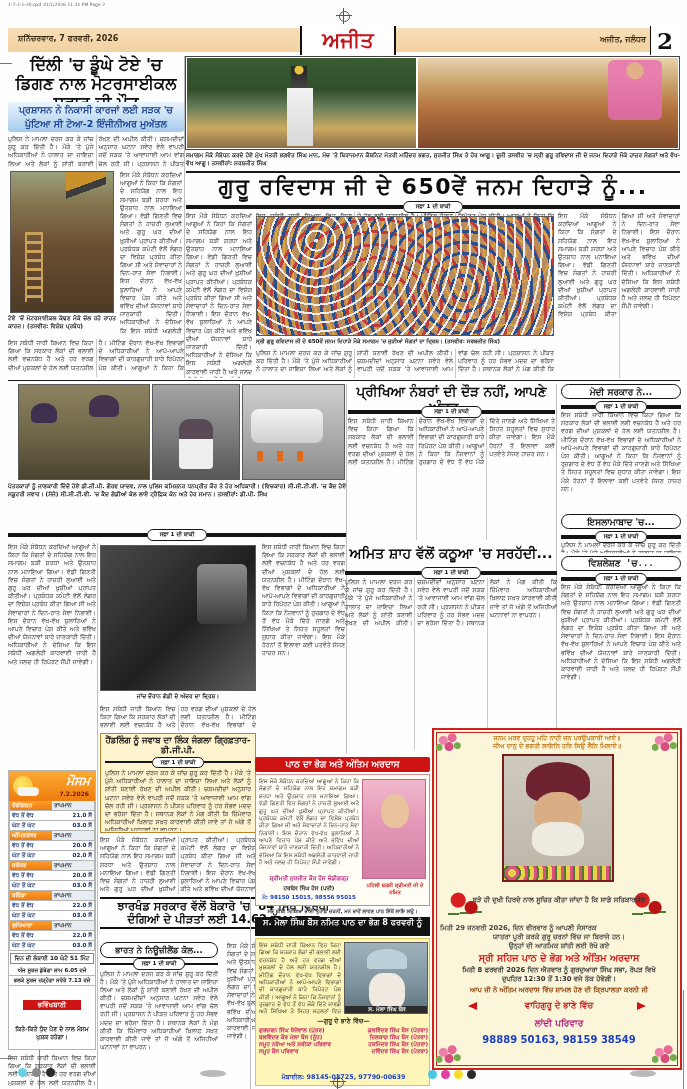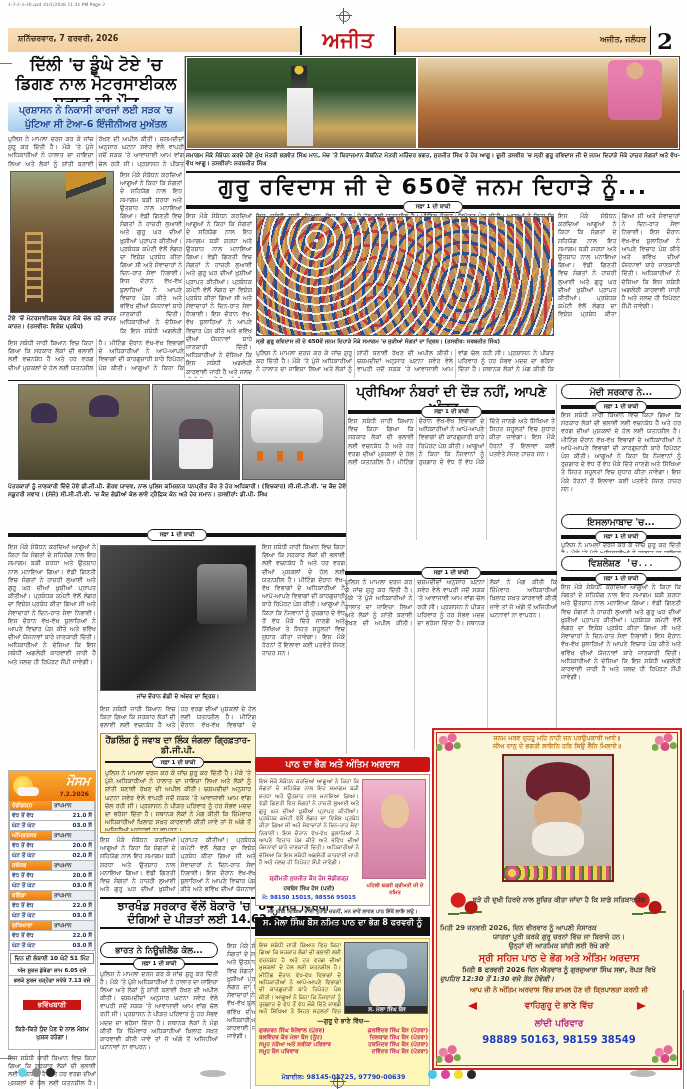--- a/index.html
+++ b/index.html
@@ -68,21 +68,21 @@
   <div class="abs" style="left:18px;top:34px;font-size:8px;font-weight:bold;color:#3a2a14;">ਸ਼ਨਿੱਚਰਵਾਰ, 7 ਫਰਵਰੀ, 2026</div>
   <div class="abs" style="left:300px;top:26px;width:96px;height:29px;background:#fff;border-left:2px solid #111;border-right:2px solid #111;text-align:center;">
     <span style="font-size:21px;font-weight:bold;color:#c3161c;line-height:29px;">ਅਜੀਤ</span>
   </div>
   <div class="abs" style="left:580px;top:35px;width:66px;font-size:8px;font-weight:bold;color:#3a2a14;text-align:right;">ਅਜੀਤ, ਜਲੰਧਰ</div>
   <div class="abs" style="left:650px;top:26px;width:29px;height:29px;background:#fff;border-left:1.5px solid #111;text-align:center;">
     <span style="font-family:'DejaVu Serif',serif;font-size:23px;font-weight:bold;color:#111;line-height:29px;">2</span>
   </div>
 
   <div class="abs hl" style="left:8px;top:56px;width:176px;height:44px;font-size:16.5px;">ਦਿੱਲੀ 'ਚ ਡੂੰਘੇ ਟੋਏ 'ਚ ਡਿਗਣ ਨਾਲ ਮੋਟਰਸਾਈਕਲ ਸਵਾਰ ਦੀ ਮੌਤ</div>
-  <div class="abs subhead" style="left:8px;top:102px;width:176px;height:30px;font-size:9.5px;line-height:1.45;padding-top:1px;">ਪ੍ਰਸ਼ਾਸਨ ਨੇ ਨਿਕਾਸੀ ਕਾਰਜਾਂ ਲਈ ਸੜਕ 'ਚ ਪੁੱਟਿਆ ਸੀ ਟੋਆ-6 ਇੰਜੀਨੀਅਰ ਮੁਅੱਤਲ</div>
+  <div class="abs subhead" style="left:8px;top:102px;width:176px;height:30px;font-size:9.5px;line-height:1.45;padding-top:1px;">ਪ੍ਰਸ਼ਾਸਨ ਨੇ ਨਿਕਾਸੀ ਕਾਰਜਾਂ ਲਈ ਸੜਕ 'ਚ ਪੁੱਟਿਆ ਸੀ ਟੋਆ-2 ਇੰਜੀਨੀਅਰ ਮੁਅੱਤਲ</div>
   <div class="abs t cols2" style="left:8px;top:135px;width:176px;height:34px;">ਪੁਲਿਸ ਨੇ ਮਾਮਲਾ ਦਰਜ ਕਰ ਕੇ ਜਾਂਚ ਸ਼ੁਰੂ ਕਰ ਦਿੱਤੀ ਹੈ। ਮੌਕੇ 'ਤੇ ਪੁੱਜੇ ਅਧਿਕਾਰੀਆਂ ਨੇ ਹਾਲਾਤ ਦਾ ਜਾਇਜ਼ਾ ਲਿਆ ਅਤੇ ਲੋਕਾਂ ਨੂੰ ਸ਼ਾਂਤੀ ਬਣਾਈ ਰੱਖਣ ਦੀ ਅਪੀਲ ਕੀਤੀ। ਚਸ਼ਮਦੀਦਾਂ ਅਨੁਸਾਰ ਘਟਨਾ ਸਵੇਰ ਵੇਲੇ ਵਾਪਰੀ ਜਦੋਂ ਸੜਕ 'ਤੇ ਆਵਾਜਾਈ ਆਮ ਵਾਂਗ ਚੱਲ ਰਹੀ ਸੀ। ਪ੍ਰਸ਼ਾਸਨ ਨੇ ਪੀੜਤ ਪਰਿਵਾਰ ਨੂੰ ਹਰ ਸੰਭਵ ਮਦਦ ਦਾ ਭਰੋਸਾ ਦਿੱਤਾ ਹੈ। ਸਥਾਨਕ ਲੋਕਾਂ ਨੇ ਮੰਗ ਕੀਤੀ ਕਿ ਜ਼ਿੰਮੇਵਾਰ ਅਧਿਕਾਰੀਆਂ ਖ਼ਿਲਾਫ਼ ਸਖ਼ਤ ਕਾਰਵਾਈ ਕੀਤੀ ਜਾਵੇ ਤਾਂ ਜੋ ਅੱਗੇ ਤੋਂ ਅਜਿਹੀਆਂ ਘਟਨਾਵਾਂ ਨਾ ਵਾਪਰਨ।</div>
   <div class="ph" style="left:10px;top:171px;width:104px;height:142px;background:linear-gradient(180deg,#9aa07a 0%,#85764f 22%,#6b4f33 52%,#4e3a26 100%);">
     <div class="abs" style="left:14px;top:60px;width:18px;height:70px;background:repeating-linear-gradient(180deg,#caa05a 0 3px,transparent 3px 9px),linear-gradient(90deg,#caa05a 0 2px,transparent 2px 16px,#caa05a 16px 18px);"></div>
     <div class="abs" style="left:55px;top:0;width:40px;height:34px;background:linear-gradient(160deg,#c9902c 0 40%,#3c3c3c 40% 55%,transparent 55%);"></div>
   </div>
   <div class="abs cap" style="left:8px;top:315px;width:108px;height:22px;">ਟੋਏ 'ਚੋਂ ਮੋਟਰਸਾਈਕਲ ਕੱਢਣ ਮੌਕੇ ਚੱਲ ਰਹੇ ਰਾਹਤ ਕਾਰਜ। (ਤਸਵੀਰ: ਵਿਸ਼ੇਸ਼ ਪ੍ਰਬੰਧ)</div>
   <div class="abs t" style="left:120px;top:171px;width:62px;height:164px;">ਇਸ ਮੌਕੇ ਸੰਬੋਧਨ ਕਰਦਿਆਂ ਆਗੂਆਂ ਨੇ ਕਿਹਾ ਕਿ ਸੰਗਤਾਂ ਦੇ ਸਹਿਯੋਗ ਨਾਲ ਇਹ ਸਮਾਗਮ ਬੜੀ ਸ਼ਰਧਾ ਅਤੇ ਉਤਸ਼ਾਹ ਨਾਲ ਮਨਾਇਆ ਗਿਆ। ਵੱਡੀ ਗਿਣਤੀ ਵਿਚ ਸੰਗਤਾਂ ਨੇ ਹਾਜ਼ਰੀ ਲੁਆਈ ਅਤੇ ਗੁਰੂ ਘਰ ਦੀਆਂ ਖ਼ੁਸ਼ੀਆਂ ਪ੍ਰਾਪਤ ਕੀਤੀਆਂ। ਪ੍ਰਬੰਧਕ ਕਮੇਟੀ ਵੱਲੋਂ ਲੰਗਰ ਦਾ ਵਿਸ਼ੇਸ਼ ਪ੍ਰਬੰਧ ਕੀਤਾ ਗਿਆ ਸੀ ਅਤੇ ਸੇਵਾਦਾਰਾਂ ਨੇ ਦਿਨ-ਰਾਤ ਸੇਵਾ ਨਿਭਾਈ। ਇਸ ਦੌਰਾਨ ਵੱਖ-ਵੱਖ ਬੁਲਾਰਿਆਂ ਨੇ ਆਪਣੇ ਵਿਚਾਰ ਪੇਸ਼ ਕੀਤੇ ਅਤੇ ਭਵਿੱਖ ਦੀਆਂ ਯੋਜਨਾਵਾਂ ਬਾਰੇ ਜਾਣਕਾਰੀ ਦਿੱਤੀ। ਅਧਿਕਾਰੀਆਂ ਨੇ ਦੱਸਿਆ ਕਿ ਇਸ ਸਬੰਧੀ ਅਗਲੇਰੀ ਕਾਰਵਾਈ ਜਾਰੀ ਹੈ ਅਤੇ ਜਲਦ ਹੀ ਰਿਪੋਰਟ ਸੌਂਪੀ ਜਾਵੇਗੀ।</div>
   <div class="abs t cols2" style="left:8px;top:339px;width:176px;height:38px;">ਇਸ ਸਬੰਧੀ ਜਾਰੀ ਬਿਆਨ ਵਿਚ ਕਿਹਾ ਗਿਆ ਕਿ ਸਰਕਾਰ ਲੋਕਾਂ ਦੀ ਭਲਾਈ ਲਈ ਵਚਨਬੱਧ ਹੈ ਅਤੇ ਹਰ ਵਰਗ ਦੀਆਂ ਮੁਸ਼ਕਲਾਂ ਦੇ ਹੱਲ ਲਈ ਯਤਨਸ਼ੀਲ ਹੈ। ਮੀਟਿੰਗ ਦੌਰਾਨ ਵੱਖ-ਵੱਖ ਵਿਭਾਗਾਂ ਦੇ ਅਧਿਕਾਰੀਆਂ ਨੇ ਆਪੋ-ਆਪਣੇ ਵਿਭਾਗਾਂ ਦੀ ਕਾਰਗੁਜ਼ਾਰੀ ਬਾਰੇ ਰਿਪੋਰਟ ਪੇਸ਼ ਕੀਤੀ। ਆਗੂਆਂ ਨੇ ਕਿਹਾ ਕਿ ਨੌਜਵਾਨਾਂ ਨੂੰ ਰੁਜ਼ਗਾਰ ਦੇ ਵੱਧ ਤੋਂ ਵੱਧ ਮੌਕੇ ਦਿੱਤੇ ਜਾਣਗੇ ਅਤੇ ਸਿੱਖਿਆ ਤੇ ਸਿਹਤ ਸਹੂਲਤਾਂ ਵਿਚ ਸੁਧਾਰ ਕੀਤਾ ਜਾਵੇਗਾ। ਇਸ ਮੌਕੇ ਹੋਰਨਾਂ ਤੋਂ ਇਲਾਵਾ ਕਈ ਪਤਵੰਤੇ ਸੱਜਣ ਹਾਜ਼ਰ ਸਨ।</div>
 
   <div class="abs" style="left:185px;top:56px;width:495px;height:94px;border:1px solid #444;background:#fff;"></div>
@@ -157,20 +157,21 @@
   </div>
   <div class="abs t" style="left:561px;top:541px;width:120px;height:12px;">ਪੁਲਿਸ ਨੇ ਮਾਮਲਾ ਦਰਜ ਕਰ ਕੇ ਜਾਂਚ ਸ਼ੁਰੂ ਕਰ ਦਿੱਤੀ ਹੈ। ਮੌਕੇ 'ਤੇ ਪੁੱਜੇ ਅਧਿਕਾਰੀਆਂ ਨੇ ਹਾਲਾਤ ਦਾ ਜਾਇਜ਼ਾ ਲਿਆ ਅਤੇ ਲੋਕਾਂ ਨੂੰ ਸ਼ਾਂਤੀ ਬਣਾਈ ਰੱਖਣ ਦੀ ਅਪੀਲ ਕੀਤੀ। ਚਸ਼ਮਦੀਦਾਂ ਅਨੁਸਾਰ ਘਟਨਾ ਸਵੇਰ ਵੇਲੇ ਵਾਪਰੀ ਜਦੋਂ ਸੜਕ 'ਤੇ ਆਵਾਜਾਈ ਆਮ ਵਾਂਗ ਚੱਲ ਰਹੀ ਸੀ। ਪ੍ਰਸ਼ਾਸਨ ਨੇ ਪੀੜਤ ਪਰਿਵਾਰ ਨੂੰ ਹਰ ਸੰਭਵ ਮਦਦ ਦਾ ਭਰੋਸਾ ਦਿੱਤਾ ਹੈ। ਸਥਾਨਕ ਲੋਕਾਂ ਨੇ ਮੰਗ ਕੀਤੀ ਕਿ ਜ਼ਿੰਮੇਵਾਰ ਅਧਿਕਾਰੀਆਂ ਖ਼ਿਲਾਫ਼ ਸਖ਼ਤ ਕਾਰਵਾਈ ਕੀਤੀ ਜਾਵੇ ਤਾਂ ਜੋ ਅੱਗੇ ਤੋਂ ਅਜਿਹੀਆਂ ਘਟਨਾਵਾਂ ਨਾ ਵਾਪਰਨ।</div>
   <div class="abs roundhl" style="left:561px;top:556px;width:120px;height:15px;font-size:9px;line-height:15px;font-family:Liberation Mono, monospace;">ਵਿਸ਼ਲੇਸ਼ਣ 'ਚ...</div>
   <div class="abs pillrow" style="left:561px;top:573px;width:120px;">
     <div class="bar"></div>
     <div class="pill" style="padding:0 8px;">ਸਫ਼ਾ 1 ਦੀ ਬਾਕੀ</div>
     <div class="bar"></div>
   </div>
   <div class="abs t" style="left:561px;top:583px;width:120px;height:142px;">ਇਸ ਮੌਕੇ ਸੰਬੋਧਨ ਕਰਦਿਆਂ ਆਗੂਆਂ ਨੇ ਕਿਹਾ ਕਿ ਸੰਗਤਾਂ ਦੇ ਸਹਿਯੋਗ ਨਾਲ ਇਹ ਸਮਾਗਮ ਬੜੀ ਸ਼ਰਧਾ ਅਤੇ ਉਤਸ਼ਾਹ ਨਾਲ ਮਨਾਇਆ ਗਿਆ। ਵੱਡੀ ਗਿਣਤੀ ਵਿਚ ਸੰਗਤਾਂ ਨੇ ਹਾਜ਼ਰੀ ਲੁਆਈ ਅਤੇ ਗੁਰੂ ਘਰ ਦੀਆਂ ਖ਼ੁਸ਼ੀਆਂ ਪ੍ਰਾਪਤ ਕੀਤੀਆਂ। ਪ੍ਰਬੰਧਕ ਕਮੇਟੀ ਵੱਲੋਂ ਲੰਗਰ ਦਾ ਵਿਸ਼ੇਸ਼ ਪ੍ਰਬੰਧ ਕੀਤਾ ਗਿਆ ਸੀ ਅਤੇ ਸੇਵਾਦਾਰਾਂ ਨੇ ਦਿਨ-ਰਾਤ ਸੇਵਾ ਨਿਭਾਈ। ਇਸ ਦੌਰਾਨ ਵੱਖ-ਵੱਖ ਬੁਲਾਰਿਆਂ ਨੇ ਆਪਣੇ ਵਿਚਾਰ ਪੇਸ਼ ਕੀਤੇ ਅਤੇ ਭਵਿੱਖ ਦੀਆਂ ਯੋਜਨਾਵਾਂ ਬਾਰੇ ਜਾਣਕਾਰੀ ਦਿੱਤੀ। ਅਧਿਕਾਰੀਆਂ ਨੇ ਦੱਸਿਆ ਕਿ ਇਸ ਸਬੰਧੀ ਅਗਲੇਰੀ ਕਾਰਵਾਈ ਜਾਰੀ ਹੈ ਅਤੇ ਜਲਦ ਹੀ ਰਿਪੋਰਟ ਸੌਂਪੀ ਜਾਵੇਗੀ।</div>
 
+  <div class="abs hl" style="left:345px;top:545px;width:212px;height:20px;font-size:14px;">ਅਮਿਤ ਸ਼ਾਹ ਵੱਲੋਂ ਕਠੂਆ 'ਚ ਸਰਹੱਦੀ...</div>
   <div class="abs pillrow" style="left:345px;top:567px;width:212px;">
     <div class="bar"></div>
     <div class="pill">ਸਫ਼ਾ 1 ਦੀ ਬਾਕੀ</div>
     <div class="bar"></div>
   </div>
   <div class="abs t cols3" style="left:345px;top:578px;width:212px;height:172px;">ਪੁਲਿਸ ਨੇ ਮਾਮਲਾ ਦਰਜ ਕਰ ਕੇ ਜਾਂਚ ਸ਼ੁਰੂ ਕਰ ਦਿੱਤੀ ਹੈ। ਮੌਕੇ 'ਤੇ ਪੁੱਜੇ ਅਧਿਕਾਰੀਆਂ ਨੇ ਹਾਲਾਤ ਦਾ ਜਾਇਜ਼ਾ ਲਿਆ ਅਤੇ ਲੋਕਾਂ ਨੂੰ ਸ਼ਾਂਤੀ ਬਣਾਈ ਰੱਖਣ ਦੀ ਅਪੀਲ ਕੀਤੀ। ਚਸ਼ਮਦੀਦਾਂ ਅਨੁਸਾਰ ਘਟਨਾ ਸਵੇਰ ਵੇਲੇ ਵਾਪਰੀ ਜਦੋਂ ਸੜਕ 'ਤੇ ਆਵਾਜਾਈ ਆਮ ਵਾਂਗ ਚੱਲ ਰਹੀ ਸੀ। ਪ੍ਰਸ਼ਾਸਨ ਨੇ ਪੀੜਤ ਪਰਿਵਾਰ ਨੂੰ ਹਰ ਸੰਭਵ ਮਦਦ ਦਾ ਭਰੋਸਾ ਦਿੱਤਾ ਹੈ। ਸਥਾਨਕ ਲੋਕਾਂ ਨੇ ਮੰਗ ਕੀਤੀ ਕਿ ਜ਼ਿੰਮੇਵਾਰ ਅਧਿਕਾਰੀਆਂ ਖ਼ਿਲਾਫ਼ ਸਖ਼ਤ ਕਾਰਵਾਈ ਕੀਤੀ ਜਾਵੇ ਤਾਂ ਜੋ ਅੱਗੇ ਤੋਂ ਅਜਿਹੀਆਂ ਘਟਨਾਵਾਂ ਨਾ ਵਾਪਰਨ।</div>
 
   <div class="abs t" style="left:8px;top:543px;width:88px;height:222px;">ਇਸ ਮੌਕੇ ਸੰਬੋਧਨ ਕਰਦਿਆਂ ਆਗੂਆਂ ਨੇ ਕਿਹਾ ਕਿ ਸੰਗਤਾਂ ਦੇ ਸਹਿਯੋਗ ਨਾਲ ਇਹ ਸਮਾਗਮ ਬੜੀ ਸ਼ਰਧਾ ਅਤੇ ਉਤਸ਼ਾਹ ਨਾਲ ਮਨਾਇਆ ਗਿਆ। ਵੱਡੀ ਗਿਣਤੀ ਵਿਚ ਸੰਗਤਾਂ ਨੇ ਹਾਜ਼ਰੀ ਲੁਆਈ ਅਤੇ ਗੁਰੂ ਘਰ ਦੀਆਂ ਖ਼ੁਸ਼ੀਆਂ ਪ੍ਰਾਪਤ ਕੀਤੀਆਂ। ਪ੍ਰਬੰਧਕ ਕਮੇਟੀ ਵੱਲੋਂ ਲੰਗਰ ਦਾ ਵਿਸ਼ੇਸ਼ ਪ੍ਰਬੰਧ ਕੀਤਾ ਗਿਆ ਸੀ ਅਤੇ ਸੇਵਾਦਾਰਾਂ ਨੇ ਦਿਨ-ਰਾਤ ਸੇਵਾ ਨਿਭਾਈ। ਇਸ ਦੌਰਾਨ ਵੱਖ-ਵੱਖ ਬੁਲਾਰਿਆਂ ਨੇ ਆਪਣੇ ਵਿਚਾਰ ਪੇਸ਼ ਕੀਤੇ ਅਤੇ ਭਵਿੱਖ ਦੀਆਂ ਯੋਜਨਾਵਾਂ ਬਾਰੇ ਜਾਣਕਾਰੀ ਦਿੱਤੀ। ਅਧਿਕਾਰੀਆਂ ਨੇ ਦੱਸਿਆ ਕਿ ਇਸ ਸਬੰਧੀ ਅਗਲੇਰੀ ਕਾਰਵਾਈ ਜਾਰੀ ਹੈ ਅਤੇ ਜਲਦ ਹੀ ਰਿਪੋਰਟ ਸੌਂਪੀ ਜਾਵੇਗੀ।</div>
   <div class="abs vline" style="left:97px;top:543px;height:546px;"></div>
   <div class="ph" style="left:100px;top:545px;width:156px;height:146px;background:linear-gradient(135deg,#4a4a4a 0%,#1f1f1f 55%,#5c5c5c 100%);">
@@ -328,21 +329,21 @@
       <div class="abs" style="left:30px;top:36px;width:48px;height:42px;border-radius:45%;background:#d9ae85;"></div>
       <div class="abs" style="left:28px;top:66px;width:52px;height:34px;border-radius:40%;background:#efeae0;"></div>
       <div class="abs" style="left:0;bottom:0;width:108px;height:14px;background:repeating-radial-gradient(circle at 8px 7px,#e8d24a 0 4px,#d8517f 4px 7px,#4d7a33 7px 9px);"></div>
     </div>
     <div style="position:absolute;left:6px;top:166px;width:238px;text-align:center;font-size:6.8px;font-weight:bold;color:#333;">ਬੜੇ ਹੀ ਦੁਖੀ ਹਿਰਦੇ ਨਾਲ ਸੂਚਿਤ ਕੀਤਾ ਜਾਂਦਾ ਹੈ ਕਿ ਸਾਡੇ ਸਤਿਕਾਰਯੋਗ</div>
     <div style="position:absolute;left:6px;top:194px;width:238px;font-size:6.8px;color:#444;font-weight:bold;">ਮਿਤੀ 29 ਜਨਵਰੀ 2026, ਦਿਨ ਵੀਰਵਾਰ ਨੂੰ ਆਪਣੀ ਸੰਸਾਰਕ</div>
     <div style="position:absolute;left:6px;top:203px;width:238px;text-align:center;font-size:6.8px;color:#444;font-weight:bold;">ਯਾਤਰਾ ਪੂਰੀ ਕਰਕੇ ਗੁਰੂ ਚਰਨਾਂ ਵਿੱਚ ਜਾ ਬਿਰਾਜੇ ਹਨ।</div>
     <div style="position:absolute;left:6px;top:212px;width:238px;text-align:center;font-size:6.8px;color:#444;font-weight:bold;">ਉਨ੍ਹਾਂ ਦੀ ਆਤਮਿਕ ਸ਼ਾਂਤੀ ਲਈ ਰੱਖੇ ਗਏ</div>
     <div style="position:absolute;left:6px;top:222px;width:238px;text-align:center;font-size:9.5px;font-weight:bold;color:#d01212;">ਸ੍ਰੀ ਸਹਿਜ ਪਾਠ ਦੇ ਭੋਗ ਅਤੇ ਅੰਤਿਮ ਅਰਦਾਸ</div>
     <div style="position:absolute;left:6px;top:236px;width:238px;text-align:center;font-size:6.8px;color:#333;font-weight:bold;">ਮਿਤੀ 8 ਫਰਵਰੀ 2026 ਦਿਨ ਐਤਵਾਰ ਨੂੰ ਗੁਰਦੁਆਰਾ ਸਿੰਘ ਸਭਾ, ਰੋਪੜ ਵਿਖੇ</div>
-    <div style="position:absolute;left:6px;top:245px;width:238px;text-align:left;font-size:6.8px;color:#333;font-weight:bold;font-style:italic;">ਦੁਪਹਿਰ 12:30 ਤੋਂ 1:30 ਵਜੇ ਤੱਕ ਹੋਵੇਗੀ।</div>
+    <div style="position:absolute;left:6px;top:245px;width:238px;text-align:center;font-size:6.8px;color:#333;font-weight:bold;">ਦੁਪਹਿਰ 12:30 ਤੋਂ 1:30 ਵਜੇ ਤੱਕ ਹੋਵੇਗੀ।</div>
     <div style="position:absolute;left:6px;top:256px;width:238px;text-align:center;font-size:6.8px;color:#8a3a00;font-weight:bold;">ਆਪ ਜੀ ਨੇ ਅੰਤਿਮ ਅਰਦਾਸ ਵਿੱਚ ਸ਼ਾਮਲ ਹੋਣ ਦੀ ਕ੍ਰਿਪਾਲਤਾ ਕਰਨੀ ਜੀ</div>
     <div style="position:absolute;left:34px;top:272px;width:0;height:0;border-top:4px solid transparent;border-bottom:4px solid transparent;border-right:9px solid #d01212;"></div>
     <div style="position:absolute;right:34px;top:272px;width:0;height:0;border-top:4px solid transparent;border-bottom:4px solid transparent;border-left:9px solid #d01212;"></div>
     <div style="position:absolute;left:6px;top:270px;width:238px;text-align:center;font-size:8.5px;font-weight:bold;color:#c01212;">ਵਾਹਿਗੁਰੂ ਦੇ ਭਾਣੇ ਵਿੱਚ</div>
     <div style="position:absolute;left:6px;top:288px;width:238px;text-align:center;font-size:9px;font-weight:bold;color:#b0127a;">ਲਾਂਦੀ ਪਰਿਵਾਰ</div>
     <div style="position:absolute;left:6px;top:304px;width:238px;text-align:center;font-size:10px;font-weight:bold;color:#1a3fc4;">98889 50163, 98159 38549</div>
   </div>
 
   <div class="dot" style="left:18px;top:1068px;width:9px;height:9px;background:#6ad0e8;"></div>
   <div class="dot" style="left:32px;top:1068px;width:9px;height:9px;background:#8a8a8a;"></div>

